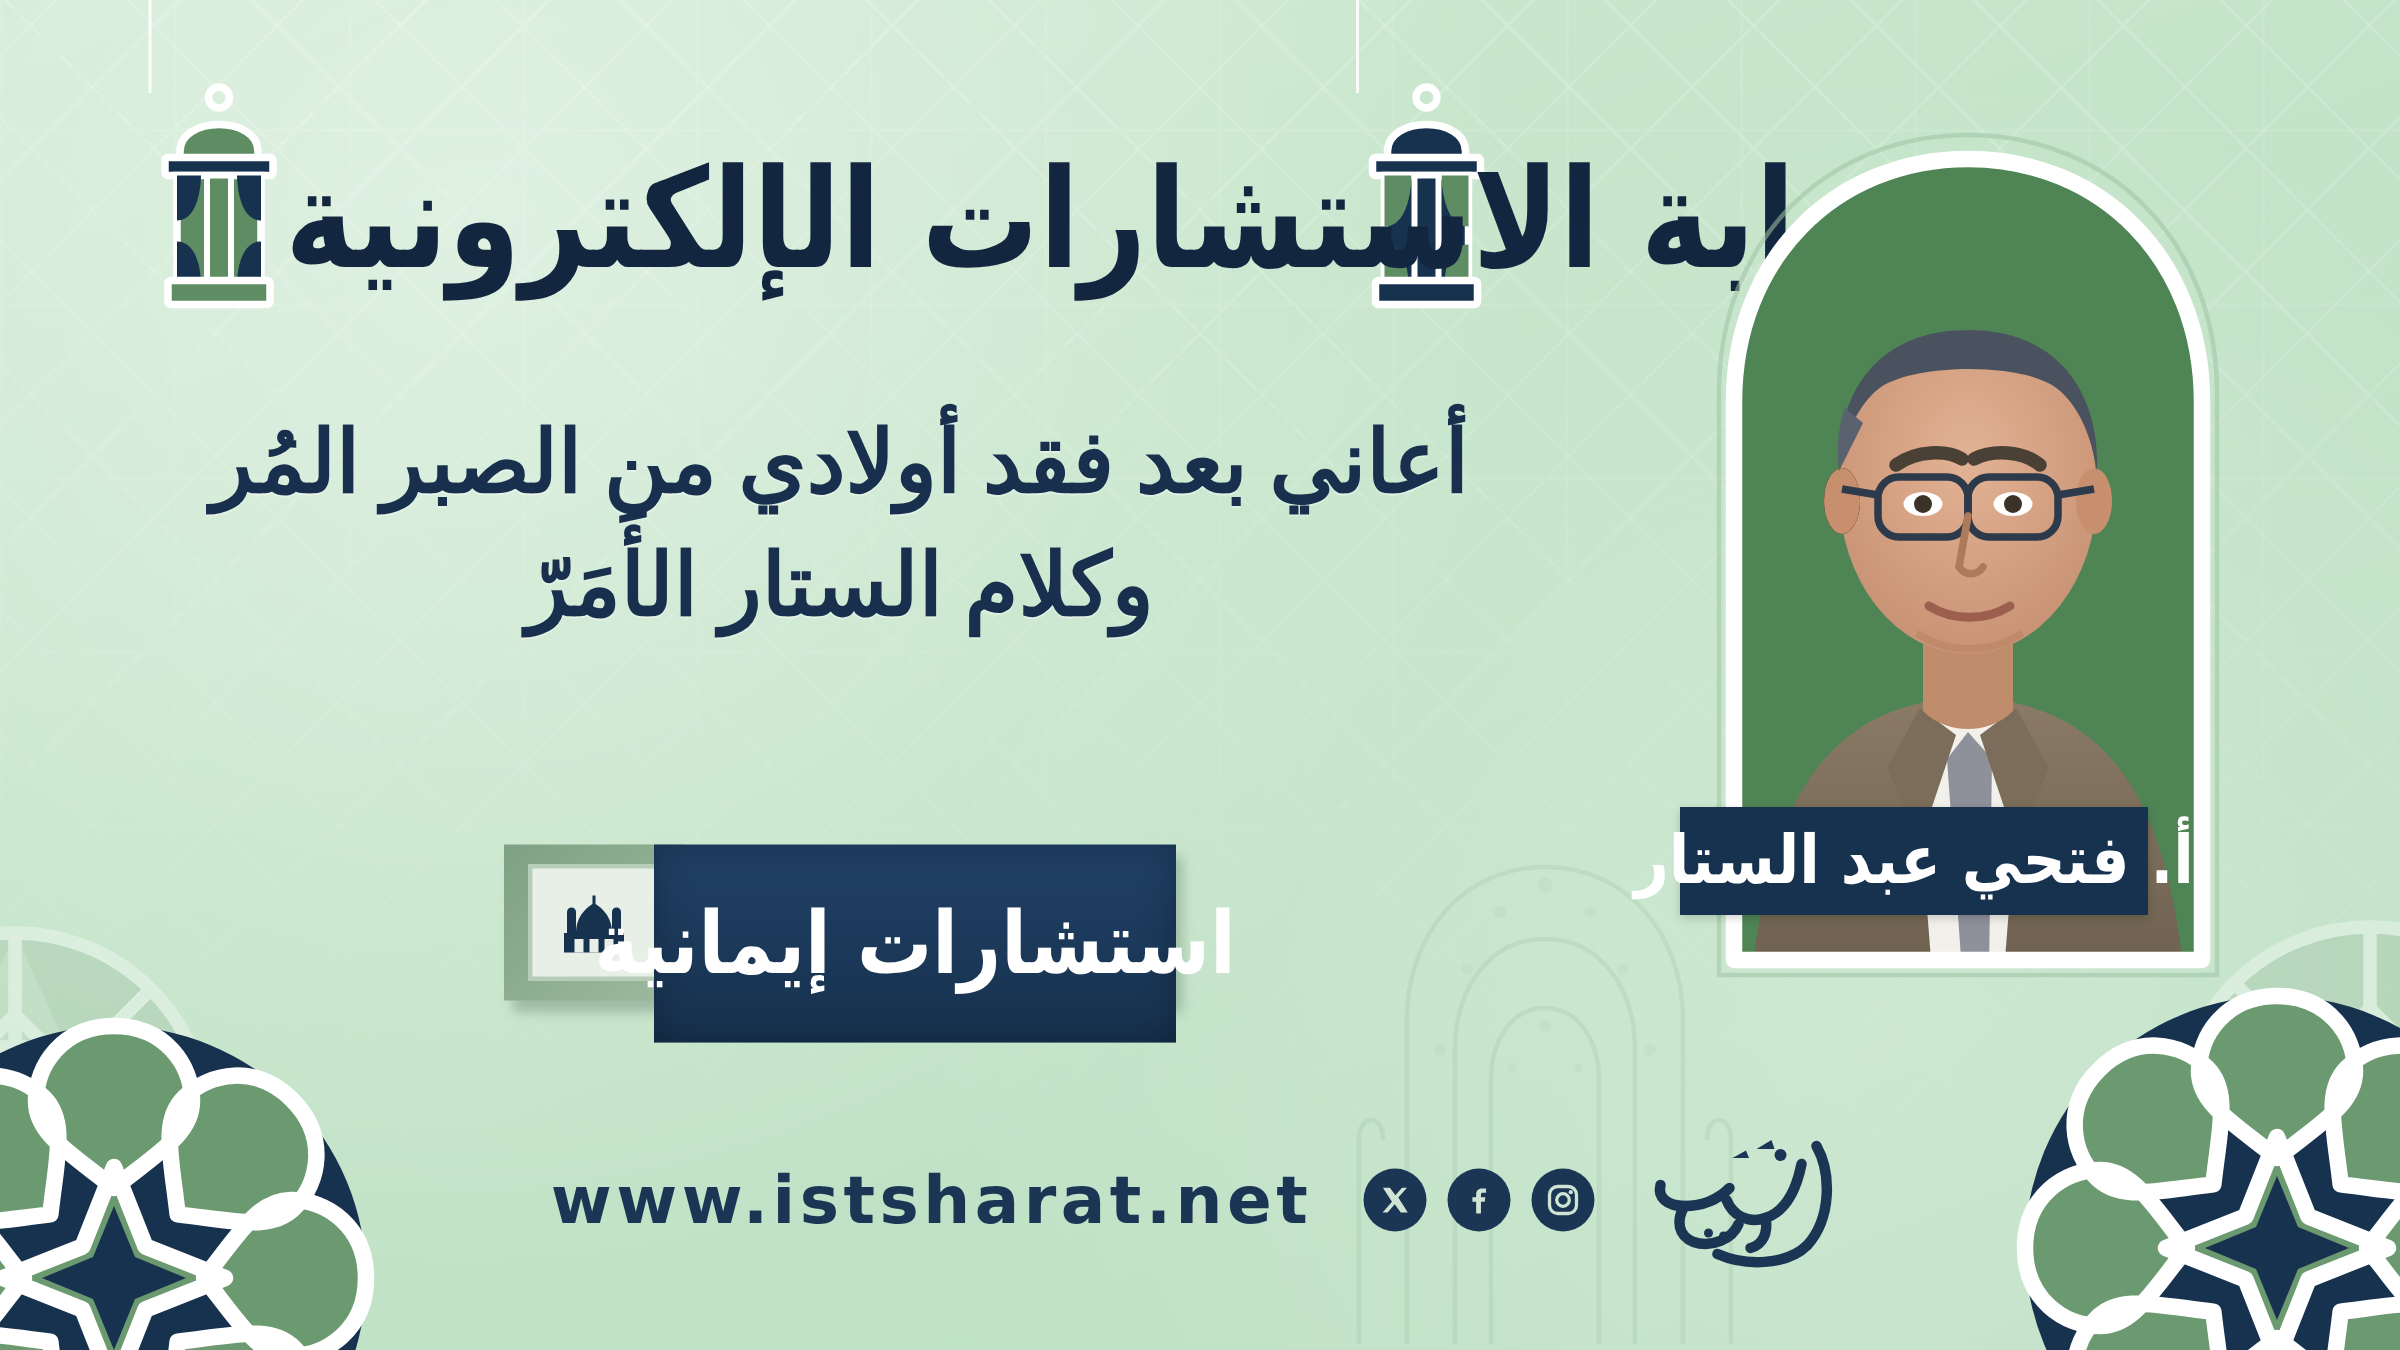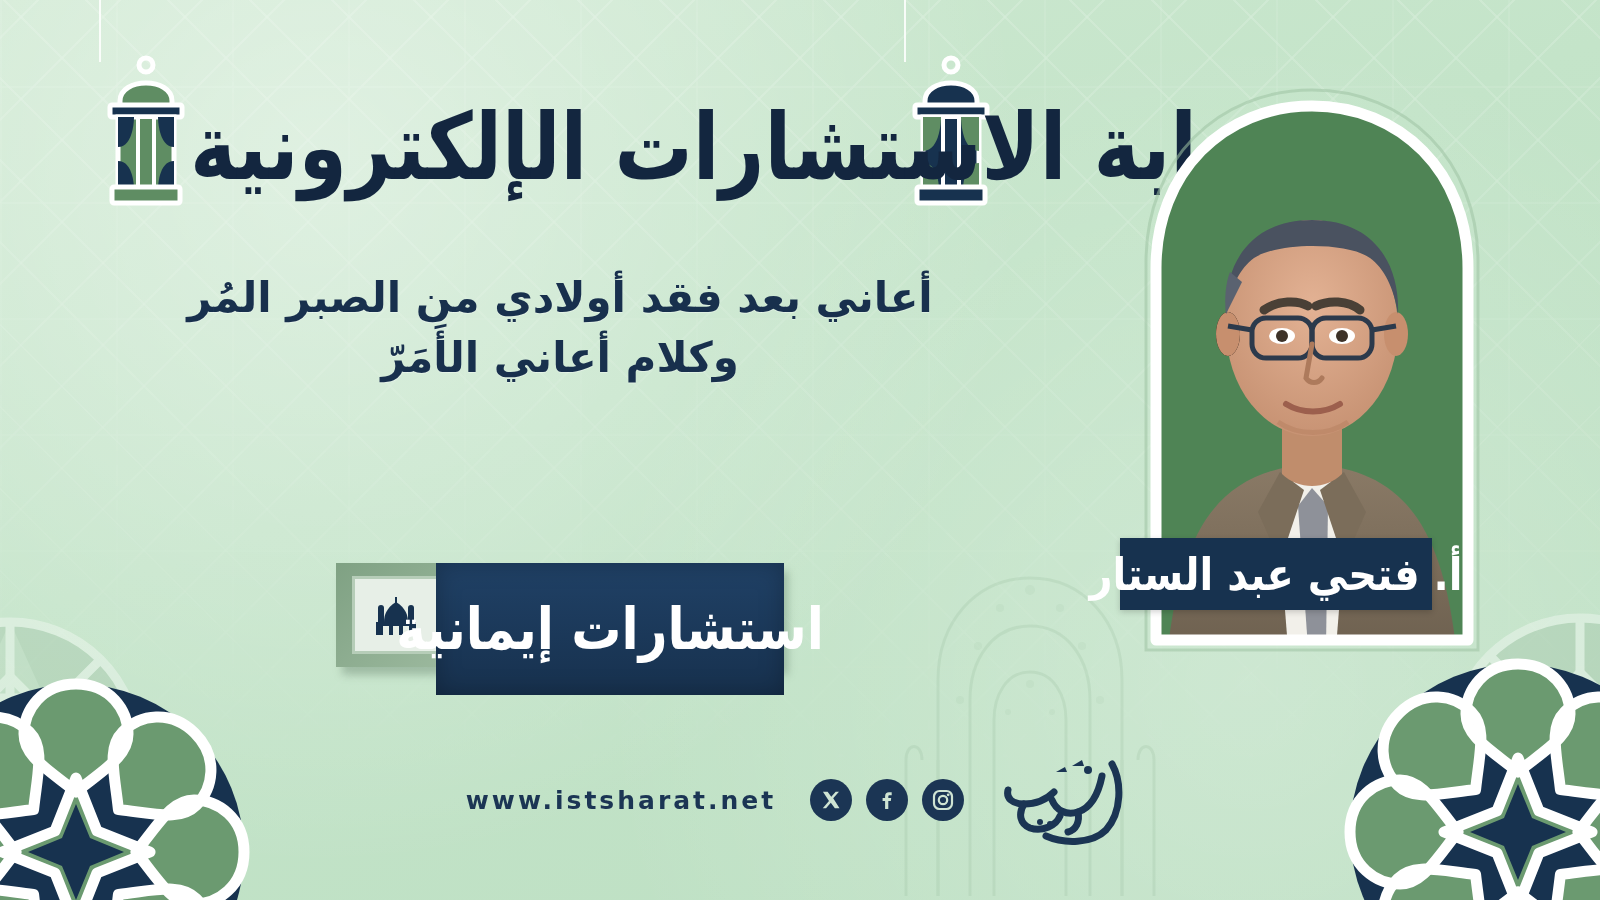--- a/index.html
+++ b/index.html
@@ -57,23 +57,24 @@
     font-size:78px;font-weight:700;color:#13263f;
     letter-spacing:-2px;line-height:1;
     white-space:nowrap;
     transform:scaleY(1.18);
   }
 
   
   #headline{
     position:absolute;left:70px;top:268px;width:980px;
     text-align:center;color:#18304d;
-    font-size:42px;font-weight:700;line-height:1.42;
+    font-size:58px;font-weight:700;line-height:1.42;
     letter-spacing:-.5px;
     text-shadow:0 1px 0 rgba(255,255,255,.35);
+    font-family:Liberation Serif, serif;
   }
   #headline .l2{display:block;}
 
   
   #category-badge{
     position:absolute;left:336px;top:563px;width:452px;height:112px;
   }
   #category-badge .shadow{
     position:absolute;left:6px;top:8px;width:446px;height:104px;
     background:rgba(60,90,65,.30);filter:blur(4px);border-radius:2px;
@@ -127,21 +128,21 @@
   
   #footer-bar{
     position:absolute;left:0;top:746px;width:1600px;height:108px;
     display:flex;align-items:center;justify-content:center;gap:0;
   }
   #magazine-logo{width:140px;height:96px;margin-left:0;margin-right:0;}
   #social-row{display:flex;align-items:center;gap:14px;margin:0 30px 0 34px;}
   .social-icon{width:42px;height:42px;border-radius:50%;background:#1b3554;
     display:flex;align-items:center;justify-content:center;}
   #site-url{
-    color:#1b3554;font-size:25px;font-weight:600;letter-spacing:3px;
+    color:#1b3554;font-size:44px;font-weight:600;letter-spacing:3px;
     font-family:"DejaVu Sans","Liberation Sans",sans-serif;
     direction:ltr;
   }
 </style>
 </head>
 <body>
 
 <div id="card">
 
   <div class="wm-stars"></div>
@@ -199,21 +200,21 @@
       <rect x="12" y="132" width="68" height="16" rx="2" fill="#17324f" stroke="#ffffff" stroke-width="5"></rect>
     </svg>
   </div>
 
   <div id="brand-calligraphy">
     <span class="ar">بوابة الاستشارات الإلكترونية</span>
   </div>
 
   <div id="headline">
     <span class="l1">أعاني بعد فقد أولادي من الصبر المُر</span>
-    <span class="l2">وكلام أعاني الأَمَرّ</span>
+    <span class="l2">وكلام الستار الأَمَرّ</span>
   </div>
 
   <div id="category-badge">
     <div class="shadow"></div>
     <div class="frame">
       <div class="inner">
         <svg width="52" height="46" viewBox="0 0 52 46">
           <path d="M26 3 a3 3 0 0 0 0 5 a3 3 0 0 1 0 -5" fill="#17324f"></path>
           <rect x="25" y="5" width="2" height="6" fill="#17324f"></rect>
           <path d="M26 10 C16 16 14 24 14 30 L38 30 C38 24 36 16 26 10 Z" fill="#17324f"></path>

